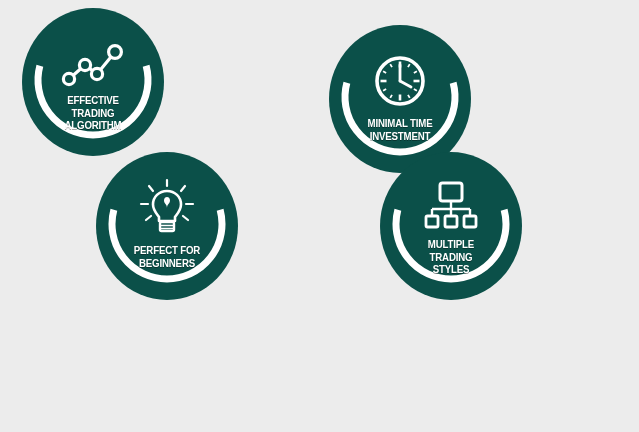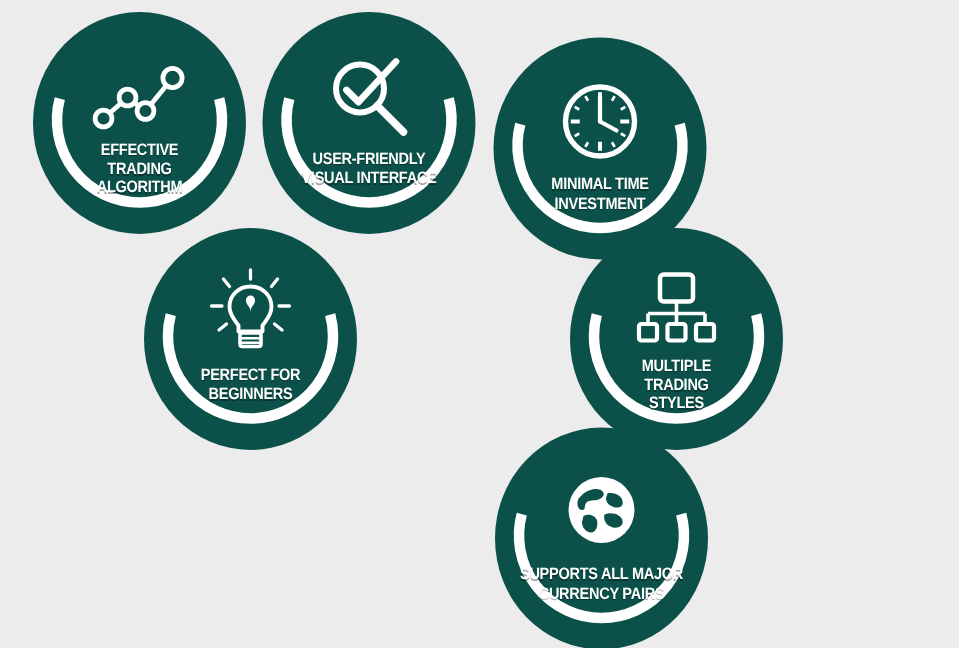--- a/index.html
+++ b/index.html
@@ -88,32 +88,20 @@
             <circle cx="8" cy="45" r="5.6" fill="#0b5049" stroke="#ffffff" stroke-width="3.2"></circle>
             <circle cx="24" cy="31" r="5.6" fill="#0b5049" stroke="#ffffff" stroke-width="3.2"></circle>
             <circle cx="36" cy="40" r="5.6" fill="#0b5049" stroke="#ffffff" stroke-width="3.2"></circle>
             <circle cx="54" cy="18" r="6.4" fill="#0b5049" stroke="#ffffff" stroke-width="3.2"></circle>
           </g>
         </svg></div>
       <div class="caption three-line">EFFECTIVE
 TRADING
 ALGORITHM</div>
     </div>
-    <div class="badge" style="left: 175px; top: 8px;">
-      <div class="arc"><svg viewBox="0 0 126 126" width="126" height="126">
-          <path d="M 116.13 48.76 A 55 55 0 1 1 9.87 48.76" fill="none" stroke="#ffffff" stroke-width="7" stroke-linecap="butt"></path>
-        </svg></div>
-      <div class="glyph"><svg viewBox="0 0 64 60" width="64" height="60">
-          <circle cx="26" cy="25" r="16" fill="none" stroke="#ffffff" stroke-width="4"></circle>
-          <line x1="37.5" y1="36.5" x2="55" y2="54" stroke="#ffffff" stroke-width="5" stroke-linecap="round"></line>
-          <path d="M 17 26 L 25 34 L 50 7" fill="none" stroke="#ffffff" stroke-width="4.5" stroke-linecap="round" stroke-linejoin="round"></path>
-        </svg></div>
-      <div class="caption">USER-FRIENDLY
-VISUAL INTERFACE</div>
-    </div>
     <div class="badge" style="left: 329px; top: 25px;">
       <div class="arc"><svg viewBox="0 0 126 126" width="126" height="126">
           <path d="M 116.13 48.76 A 55 55 0 1 1 9.87 48.76" fill="none" stroke="#ffffff" stroke-width="7" stroke-linecap="butt"></path>
         </svg></div>
       <div class="glyph"><svg viewBox="0 0 64 60" width="64" height="60">
           <circle cx="32" cy="30" r="23" fill="none" stroke="#ffffff" stroke-width="3.6"></circle>
           <line x1="32.00" y1="16.50" x2="32.00" y2="10.50" stroke="#ffffff" stroke-width="2.6"></line>
           <line x1="40.00" y1="16.14" x2="41.75" y2="13.11" stroke="#ffffff" stroke-width="1.8"></line>
           <line x1="45.86" y1="22.00" x2="48.89" y2="20.25" stroke="#ffffff" stroke-width="1.8"></line>
           <line x1="45.50" y1="30.00" x2="51.50" y2="30.00" stroke="#ffffff" stroke-width="2.6"></line>
@@ -164,29 +152,13 @@
           <rect x="7" y="38" width="12" height="11" rx="1.5" fill="none" stroke="#ffffff" stroke-width="2.8"></rect>
           <line x1="32" y1="31" x2="32" y2="38" stroke="#ffffff" stroke-width="2.4"></line>
           <rect x="26" y="38" width="12" height="11" rx="1.5" fill="none" stroke="#ffffff" stroke-width="2.8"></rect>
           <line x1="51" y1="31" x2="51" y2="38" stroke="#ffffff" stroke-width="2.4"></line>
           <rect x="45" y="38" width="12" height="11" rx="1.5" fill="none" stroke="#ffffff" stroke-width="2.8"></rect>
         </svg></div>
       <div class="caption three-line">MULTIPLE
 TRADING
 STYLES</div>
     </div>
-    <div class="badge" style="left: 330px; top: 285px;">
-      <div class="arc"><svg viewBox="0 0 126 126" width="126" height="126">
-          <path d="M 116.13 48.76 A 55 55 0 1 1 9.87 48.76" fill="none" stroke="#ffffff" stroke-width="7" stroke-linecap="butt"></path>
-        </svg></div>
-      <div class="glyph"><svg viewBox="0 0 64 60" width="64" height="60">
-          <circle cx="32" cy="29" r="22" fill="#ffffff"></circle>
-          <g fill="#0b5049">
-            <path d="M 20 18 C 24 15 29 14 32 16 C 35 18 33 21 30 22 C 27 23 24 22 22 24 C 20 26 22 29 19 29 C 16 29 15 24 17 21 Z"></path>
-            <path d="M 36 18 C 40 17 45 19 46 23 C 47 27 43 28 40 27 C 37 26 35 24 35 21 Z"></path>
-            <path d="M 20 33 C 24 31 28 33 29 36 C 30 40 28 44 25 44 C 22 44 19 41 19 37 Z"></path>
-            <path d="M 34 32 C 39 30 45 32 46 36 C 47 40 42 42 38 40 C 35 39 33 35 34 32 Z"></path>
-          </g>
-        </svg></div>
-      <div class="caption">SUPPORTS ALL MAJOR
-CURRENCY PAIRS</div>
-    </div>
   </div>
 
 </body></html>

